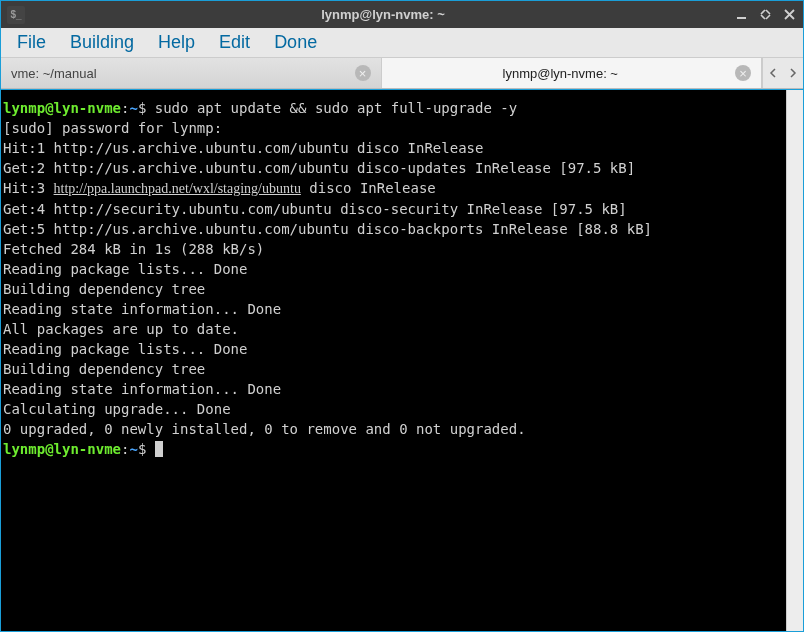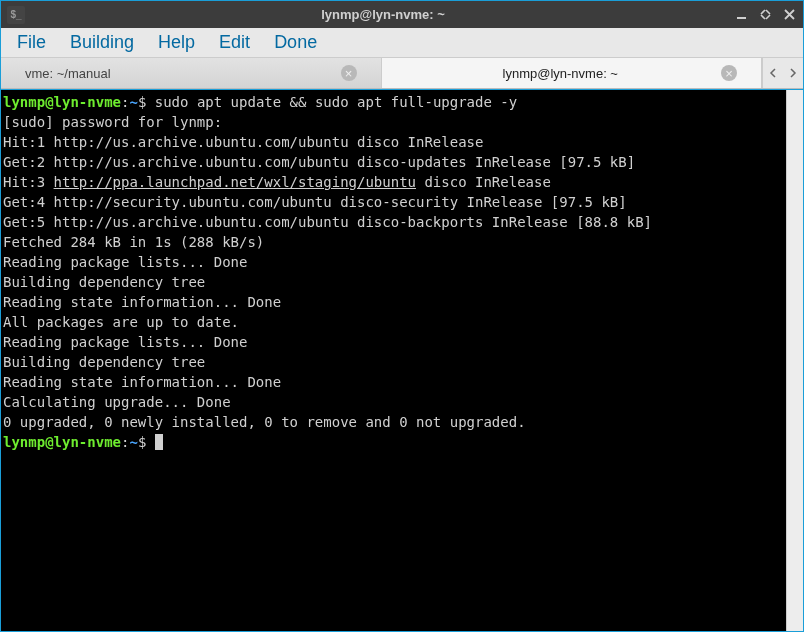--- a/index.html
+++ b/index.html
@@ -82,21 +82,21 @@
       height: 31px;
       display: flex;
       align-items: stretch;
       border-bottom: 1px solid #bbb;
     }
     .tab {
       flex: 1;
       display: flex;
       align-items: center;
       justify-content: center;
-      padding: 0 24px;
+      padding: 0 10px;
       font-size: 13px;
       border-right: 1px solid #ccc;
       position: relative;
       min-width: 0;
     }
     .tab.inactive {
       background: linear-gradient(to bottom, #e2e2e2, #d4d4d4);
       color: #444;
     }
     .tab.active {
@@ -152,21 +152,21 @@
       border-top: 1px solid #1a9ed8;
       overflow: hidden;
     }
     .terminal {
       flex: 1;
       background: #000;
       color: #d0d0d0;
       font-family: "DejaVu Sans Mono", "Liberation Mono", monospace;
       font-size: 14px;
       line-height: 20px;
-      padding: 2px 2px;
+      padding: 8px 2px;
       overflow-y: auto;
       white-space: pre;
       position: relative;
     }
     .scrollbar {
       width: 17px;
       background: #ededed;
       border-left: 1px solid #ccc;
     }
     .prompt-user {
@@ -178,20 +178,21 @@
       font-weight: bold;
     }
     .prompt-dollar {
       color: #d0d0d0;
     }
     .cmd {
       color: #d0d0d0;
     }
     .underline {
       text-decoration: underline;
+      font-family: Liberation Serif, serif;
     }
     .cursor {
       display: inline-block;
       width: 8px;
       height: 16px;
       background: #d0d0d0;
       vertical-align: text-bottom;
     }
   </style>
 </head>

